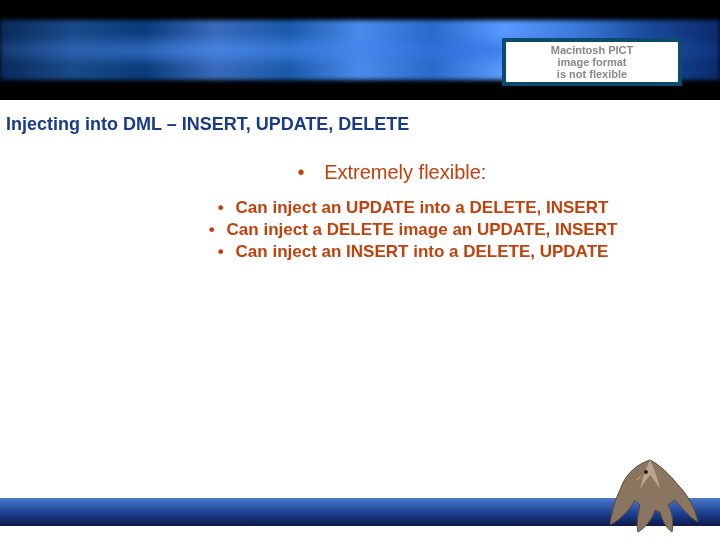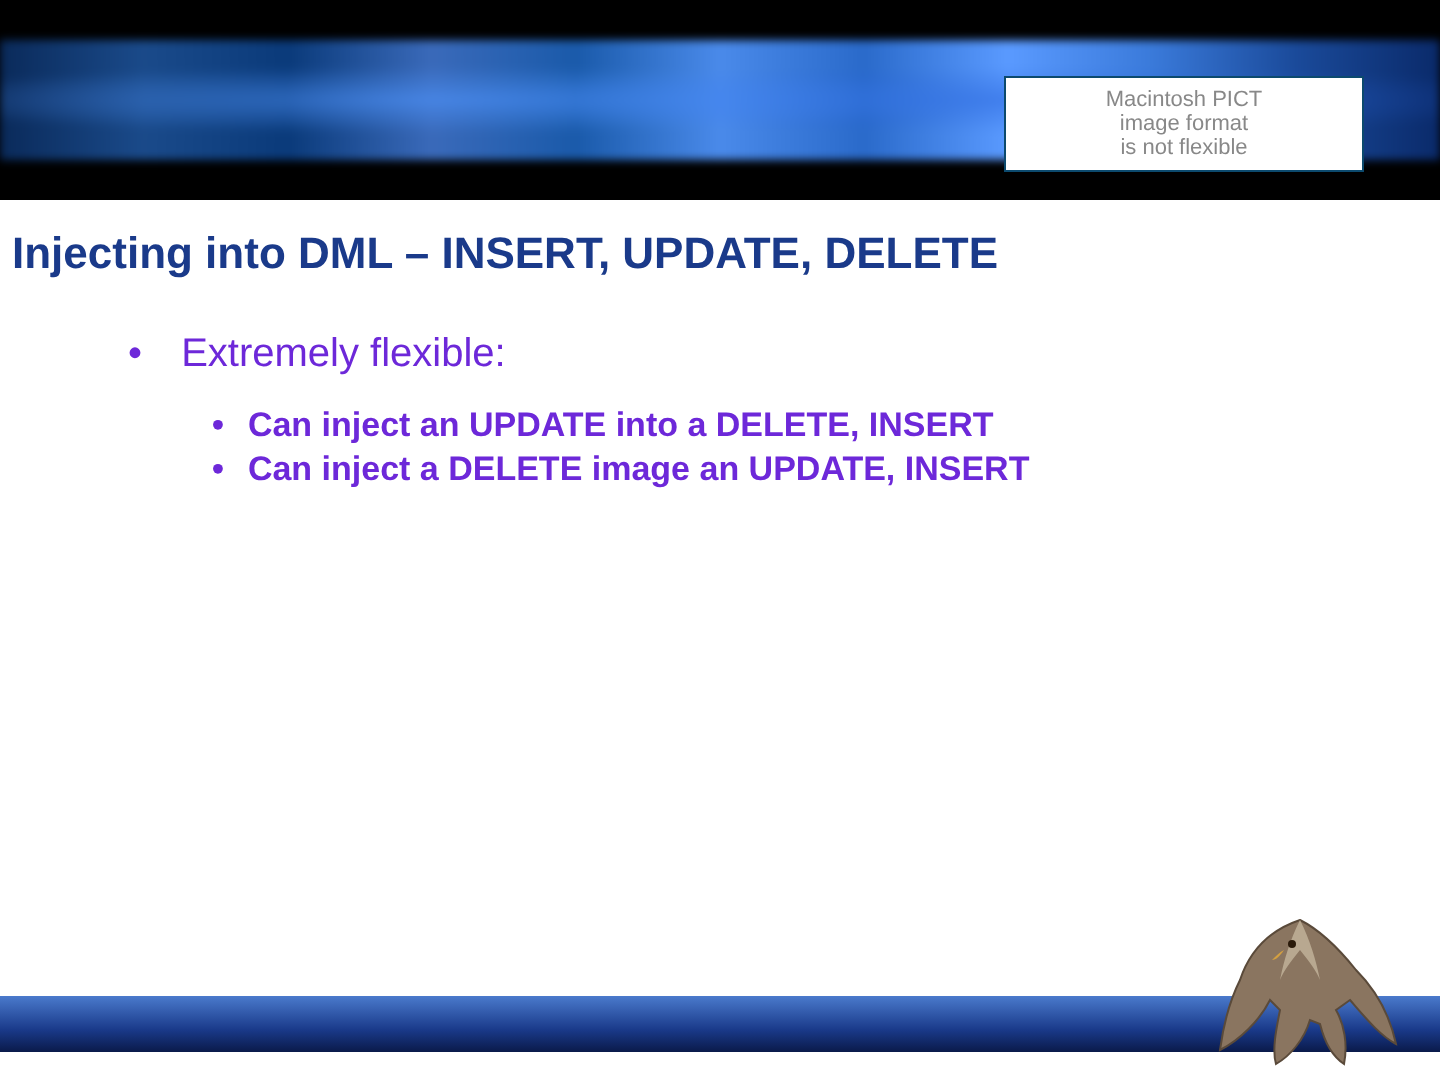--- a/index.html
+++ b/index.html
@@ -45,33 +45,34 @@
     height: 48px;
     background: #fff;
     display: flex;
     flex-direction: column;
     align-items: center;
     justify-content: center;
     font-family: "Comic Sans MS", cursive, sans-serif;
     font-size: 11px;
     color: #888;
     line-height: 1.1;
-    font-weight: normal;
-    border: 1px solid #0c4a6e;
+    font-weight: bold;
+    border: 4px solid #0c4a6e;
   }
   .slide-title {
-    font-size: 22px;
+    font-size: 18px;
     font-weight: bold;
     color: #1a3a8a;
     padding: 14px 6px 0 6px;
   }
   .content {
     padding: 26px 0 0 64px;
     font-size: 20px;
-    color: #6d28d9;
+    color: #c2410c;
+    text-align: center;
   }
   .level1 {
     list-style: none;
     margin-bottom: 14px;
   }
   .level1 > li::before {
     content: "•";
     margin-right: 14px;
   }
   .level2 {
@@ -118,20 +119,21 @@
 
 <div class="slide-title">Injecting into DML – INSERT, UPDATE, DELETE</div>
 
 <div class="content">
   <ul class="level1">
     <li>
       <span>Extremely flexible:</span>
       <ul class="level2">
         <li>Can inject an UPDATE into a DELETE, INSERT</li>
         <li>Can inject a DELETE image an UPDATE, INSERT</li>
+        <li>Can inject an INSERT into a DELETE, UPDATE</li>
       </ul>
     </li>
   </ul>
 </div>
 
 <div class="bottom-bar"></div>
 
 <svg class="bottom-logo" viewBox="0 0 120 90">
   <path d="M60 10 C45 15 35 25 30 40 C25 50 22 60 20 75 C30 70 40 60 45 50 L50 55 C48 65 46 75 48 82 C55 78 62 70 65 60 L70 62 C72 70 76 78 82 82 C84 72 82 62 78 55 L85 50 C92 58 100 68 108 72 C105 58 98 45 88 35 C80 25 70 15 60 10 Z" fill="#8a7560" stroke="#5a4a3a" stroke-width="1"></path>
   <path d="M60 10 C55 20 52 30 50 40 C52 35 56 30 60 25 C64 30 68 35 70 40 C68 30 65 20 60 10 Z" fill="#b8a890"></path>

